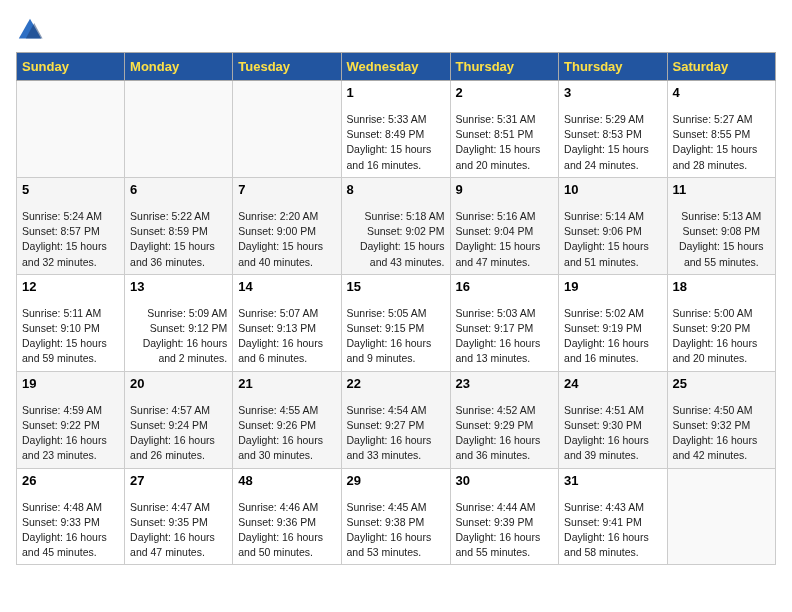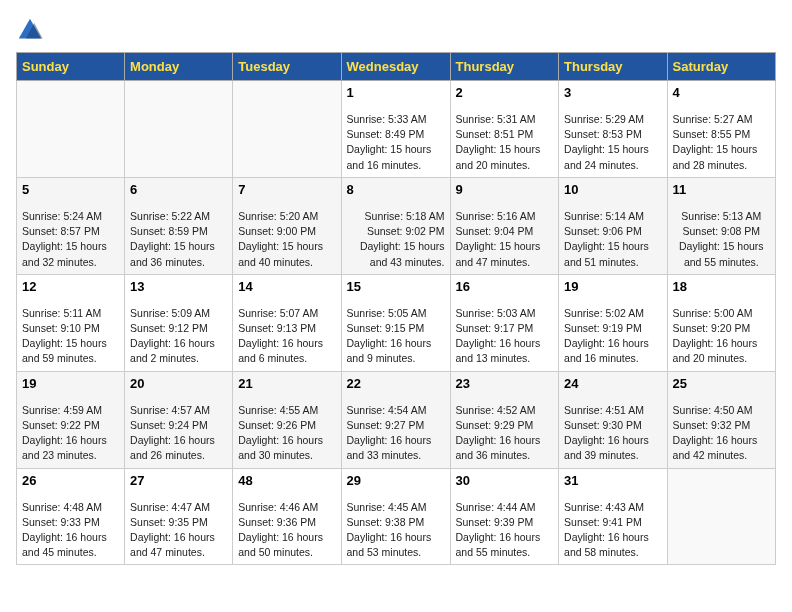--- a/index.html
+++ b/index.html
@@ -160,21 +160,21 @@
         </td>
         <td>
           <span class="day-number">6</span>
           <div class="day-info" style="white-space: pre-line;">Sunrise: 5:22 AM
 Sunset: 8:59 PM
 Daylight: 15 hours
 and 36 minutes.</div>
         </td>
         <td>
           <span class="day-number">7</span>
-          <div class="day-info" style="white-space: pre-line;">Sunrise: 5:20 AM
+          <div class="day-info" style="white-space: pre-line;">Sunrise: 2:20 AM
 Sunset: 9:00 PM
 Daylight: 15 hours
 and 40 minutes.</div>
         </td>
         <td>
           <span class="day-number">8</span>
           <div class="day-info" style="white-space: pre-line; text-align: right;">Sunrise: 5:18 AM
 Sunset: 9:02 PM
 Daylight: 15 hours
 and 43 minutes.</div>
@@ -204,21 +204,21 @@
       <tr>
         <td>
           <span class="day-number">12</span>
           <div class="day-info" style="white-space: pre-line;">Sunrise: 5:11 AM
 Sunset: 9:10 PM
 Daylight: 15 hours
 and 59 minutes.</div>
         </td>
         <td>
           <span class="day-number">13</span>
-          <div class="day-info" style="white-space: pre-line;">Sunrise: 5:09 AM
+          <div class="day-info" style="white-space: pre-line; text-align: right;">Sunrise: 5:09 AM
 Sunset: 9:12 PM
 Daylight: 16 hours
 and 2 minutes.</div>
         </td>
         <td>
           <span class="day-number">14</span>
           <div class="day-info" style="white-space: pre-line;">Sunrise: 5:07 AM
 Sunset: 9:13 PM
 Daylight: 16 hours
 and 6 minutes.</div>

